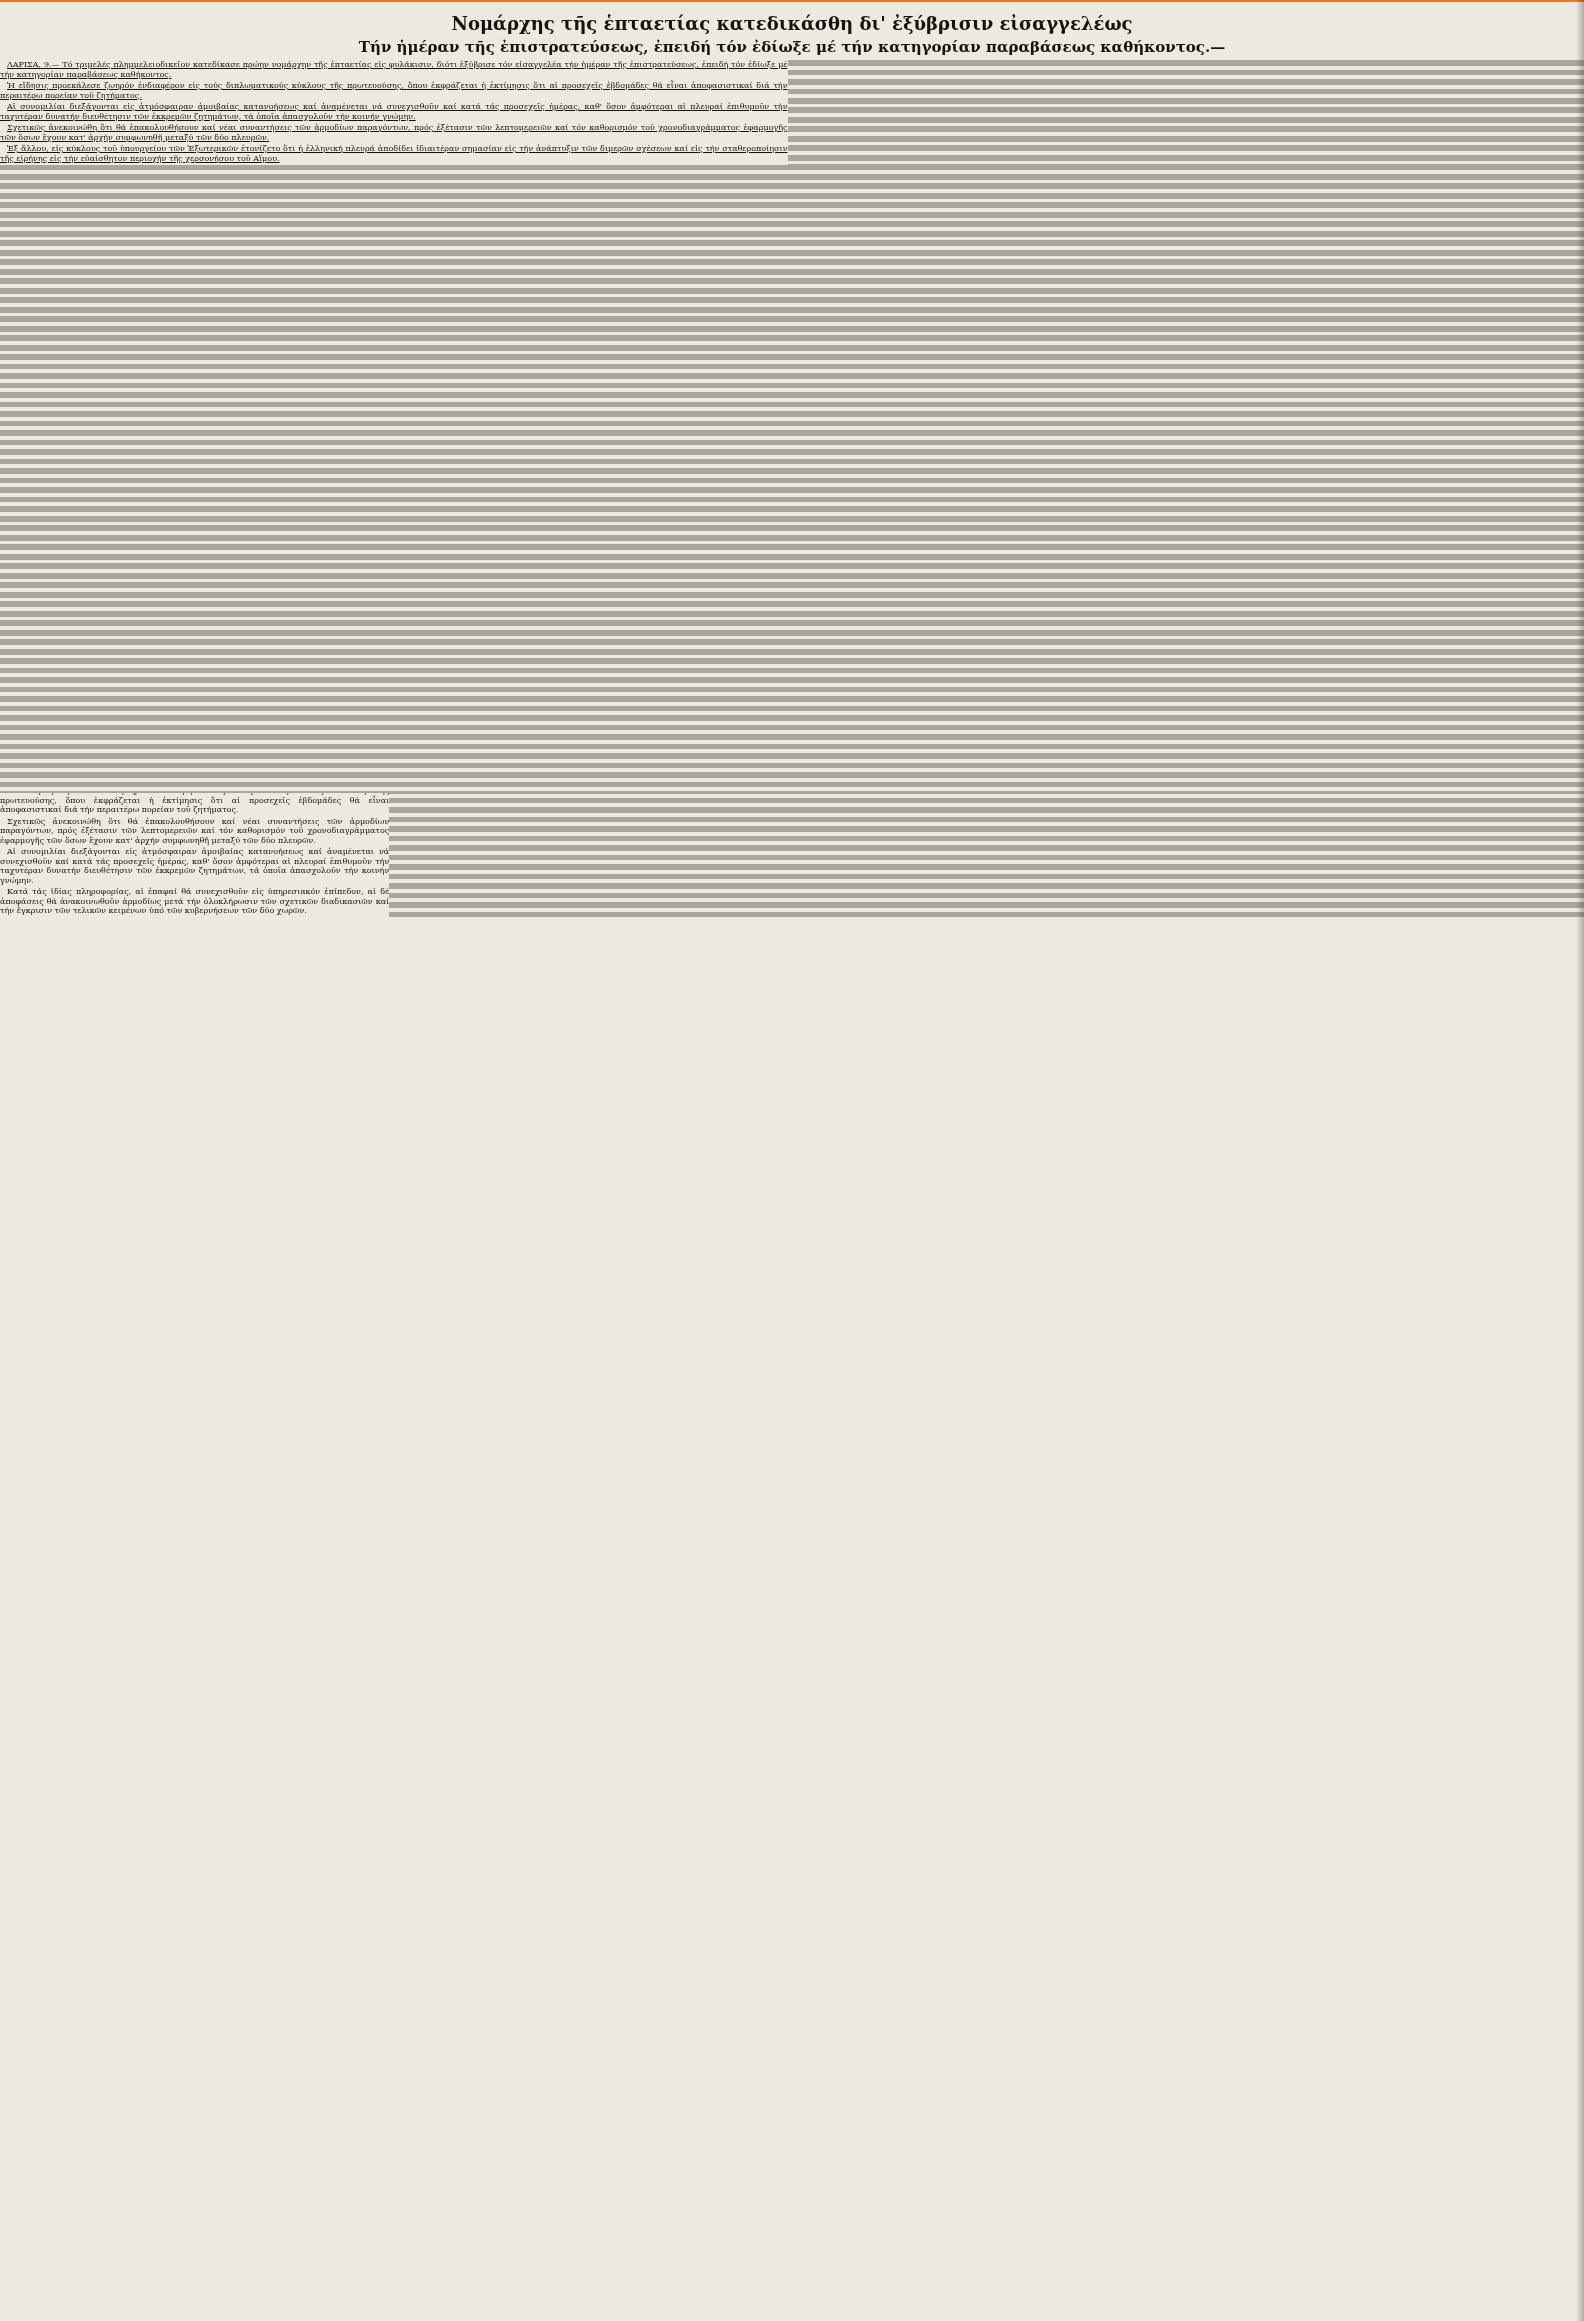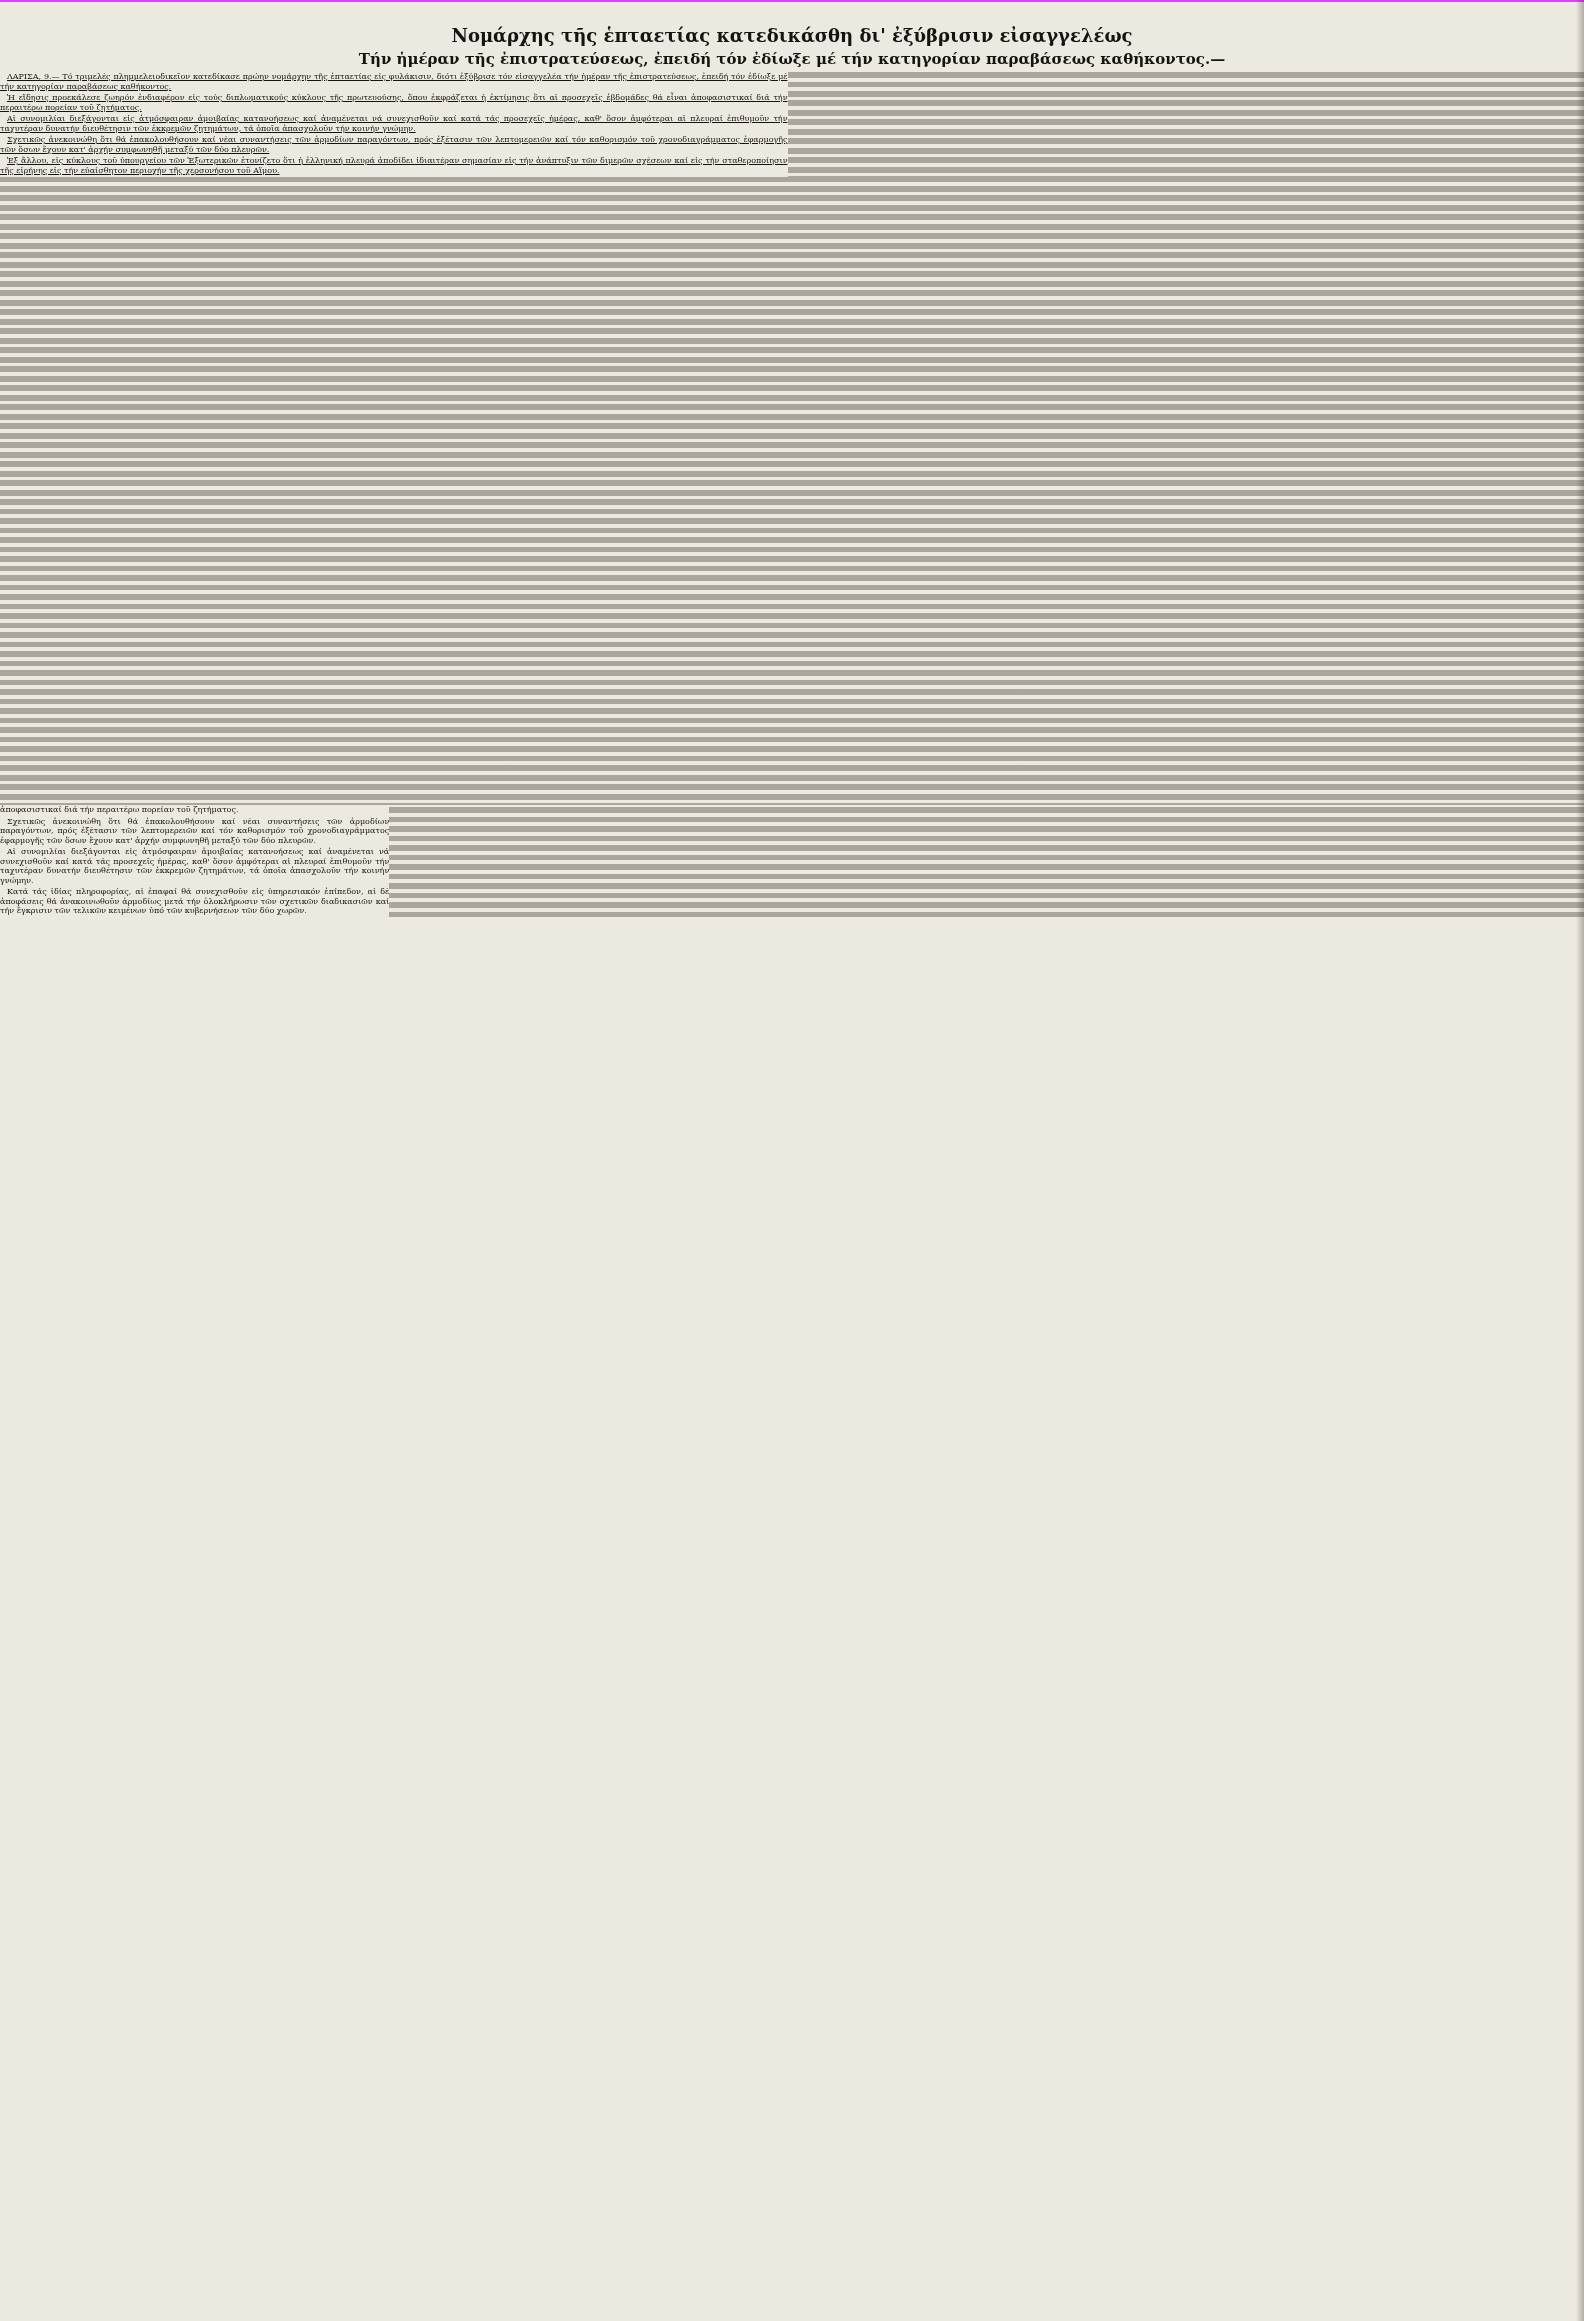--- a/index.html
+++ b/index.html
@@ -77,21 +77,21 @@
   #r-leftrail { left:8;   top:708; width:100; height:1630; }
   #r-leftmid  { left:116; top:860; width:208; height:606; }
 
   #r-scand    { left:330; top:860; width:202; height:606; border-top:2px solid #26221a; padding-top:6px; }
   #r-scand .line { font-size:21px; line-height:26px; }
   #scand-sub  { font-size:12.4px; line-height:15px; font-weight:700; text-align:center; margin:6px 2px; }
   .scand-body { height:451px; }
 
   #r-bottomleft{ left:116; top:1472; width:166; height:866; }
 
-  #r-nomarch  { left:288; top:1472; width:244; height:866; border-top:2px solid #d946ef; padding-top:23px; }
+  #r-nomarch  { left:288; top:1472; width:244; height:866; border-top:2px solid #f97316; padding-top:11px; }
   #nomarch-head { font-size:18px; line-height:22px; font-weight:700; text-align:center; }
   #nomarch-sub  { font-size:15px; line-height:13px; font-weight:700; text-align:center; margin:6px 4px; }
   .nomarch-body { height:733px; }
 
   .vr { position:absolute; width:1px; background:rgba(60,55,45,.75); }
   #vr-a { left:534;  top:16;  height:2322; }
   #vr-b { left:646;  top:16;  height:2322; }
   #vr-c { left:764;  top:200; height:2138; }
   #vr-d { left:1117; top:200; height:2138; }
   #vr-e { left:111;  top:708; height:1630; }

